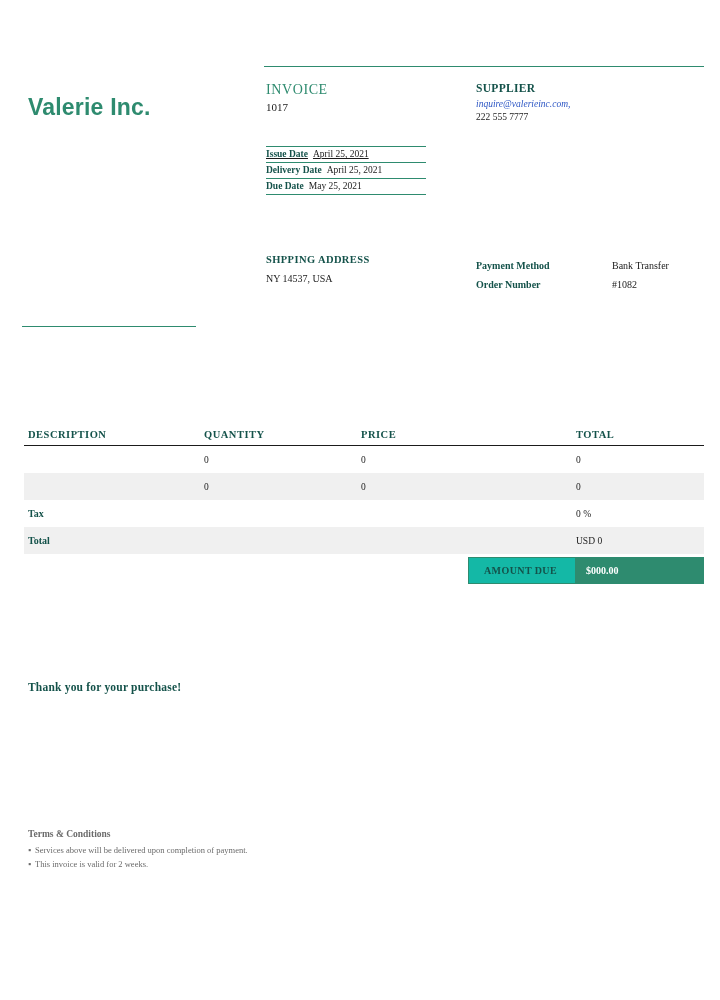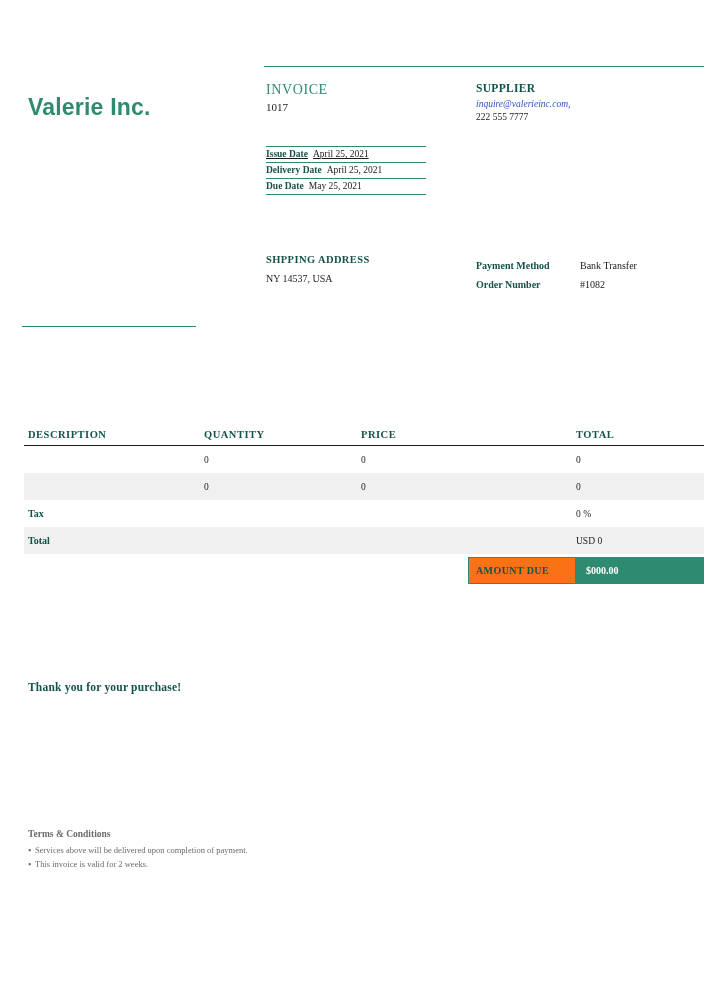--- a/index.html
+++ b/index.html
@@ -164,21 +164,21 @@
     display: flex;
     font-size: 10px;
     margin-bottom: 8px;
   }
   .meta-label {
     font-weight: bold;
     color: #14524a;
     width: 104px;
     flex: 0 0 104px;
   }
-  .meta-value { color: #1b1b1b; }
+  .meta-value { color: #1b1b1b; margin-left: 32px; }
 
   
   .table {
     position: absolute;
     left: 24px;
     top: 424px;
     width: 680px;
   }
   .t-row {
     display: flex;
@@ -214,30 +214,30 @@
     height: 27px;
     display: flex;
     align-items: center;
     background: #2e8b6f;
     box-sizing: border-box;
   }
   .amount-label {
     width: 108px;
     flex: 0 0 108px;
     height: 27px;
-    background: #f97316;
+    background: #14b8a6;
     border: 1px solid #2e8b6f;
     box-sizing: border-box;
     color: #14524a;
     font-weight: bold;
     font-size: 10px;
     letter-spacing: 0.4px;
     display: flex;
     align-items: center;
-    padding-left: 7px;
+    padding-left: 15px;
   }
   .amount-value {
     color: #ffffff;
     font-weight: bold;
     font-size: 10px;
     padding-left: 10px;
   }
 
   
   .thanks {

